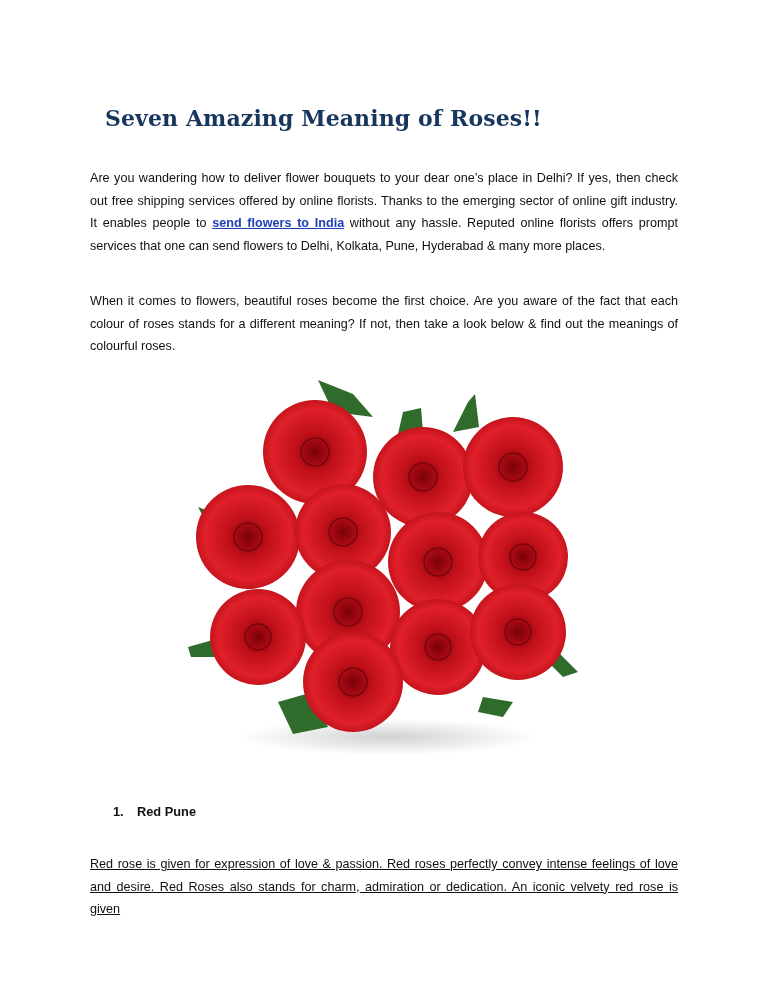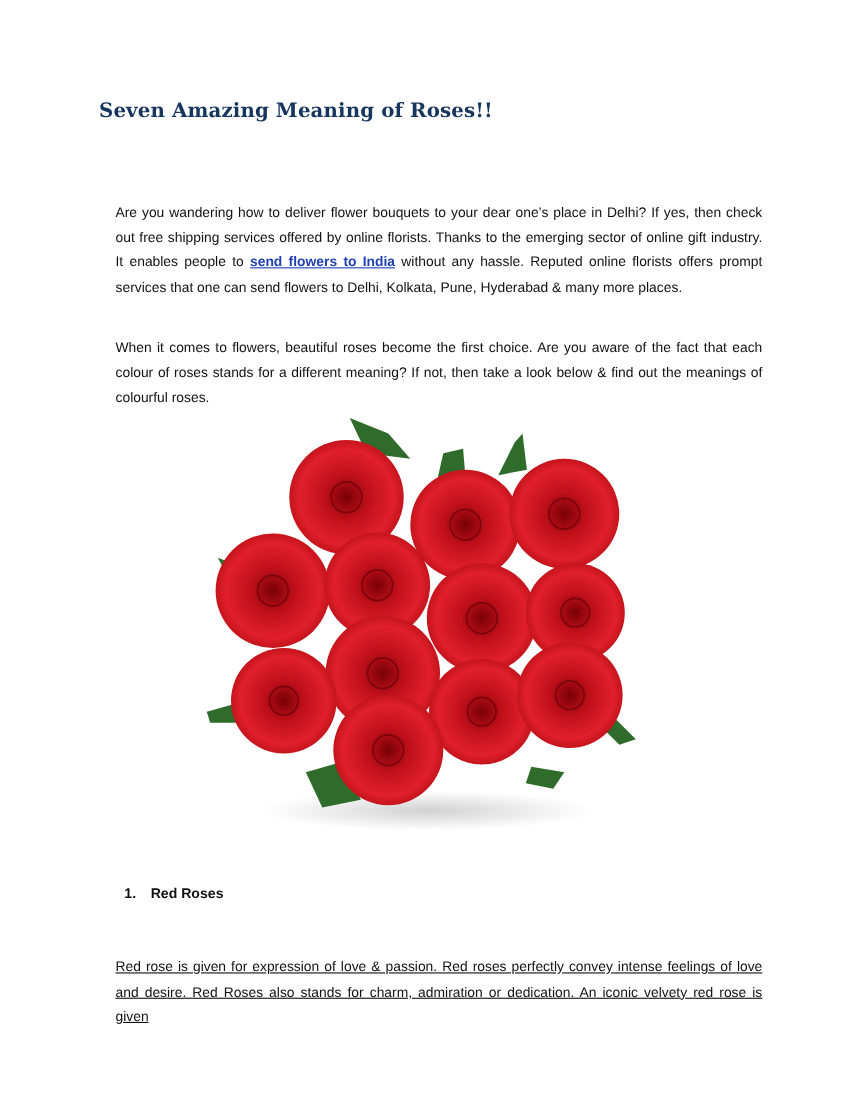--- a/index.html
+++ b/index.html
@@ -1,18 +1,18 @@
 <!DOCTYPE html>
 <html><head>
 <meta charset="utf-8">
 <style>
   html,body{margin:0;padding:0;background:#ffffff;}
   body{width:768px;height:994px;position:relative;overflow:hidden;font-family:"Liberation Sans",sans-serif;color:#111;}
-  .title{position:absolute;left:90px;top:90px;margin:0;font-family:"DejaVu Serif","Liberation Serif",serif;font-weight:bold;font-size:18px;color:#17365d;letter-spacing:0.1px;}
-  .para{position:absolute;left:90px;width:588px;font-size:12.6px;line-height:22.5px;text-align:justify;color:#111;margin:15px;}
+  .title{position:absolute;left:90px;top:90px;margin:15px;font-family:"DejaVu Serif","Liberation Serif",serif;font-weight:bold;font-size:22px;color:#17365d;letter-spacing:0.1px;}
+  .para{position:absolute;left:90px;width:588px;font-size:12.6px;line-height:22.5px;text-align:justify;color:#111;margin:0;}
   .p1{top:167px;}
   .p2{top:290px;}
   .p3{top:853px;text-decoration:underline;}
   .link{color:#1f3fb5;font-weight:bold;text-decoration:underline;}
   .img-wrap{position:absolute;left:183px;top:372px;width:402px;height:385px;}
   .heading{position:absolute;left:113px;top:804px;font-size:12.8px;font-weight:bold;color:#111;margin:0;}
   .heading .num{display:inline-block;width:24px;}
 </style>
 </head>
 <body>
@@ -74,15 +74,15 @@
       <circle cx="340" cy="185" r="13"></circle>
         <circle cx="165" cy="240" r="14"></circle>
         <circle cx="75" cy="265" r="13"></circle>
       <circle cx="255" cy="275" r="13"></circle>
         <circle cx="335" cy="260" r="13"></circle>
         <circle cx="170" cy="310" r="14"></circle>
     </g>
   </svg>
 </div>
 
-<p class="heading"><span class="num">1.</span><span>Red Roses</span></p>
+<p class="heading"><span class="num">1.</span><span>Red Pune</span></p>
 
 <p class="para p3">Red rose is given for expression of love &amp; passion. Red roses perfectly convey intense feelings of love and desire. Red Roses also stands for charm, admiration or dedication. An iconic velvety red rose is given</p>
 
 </body></html>

